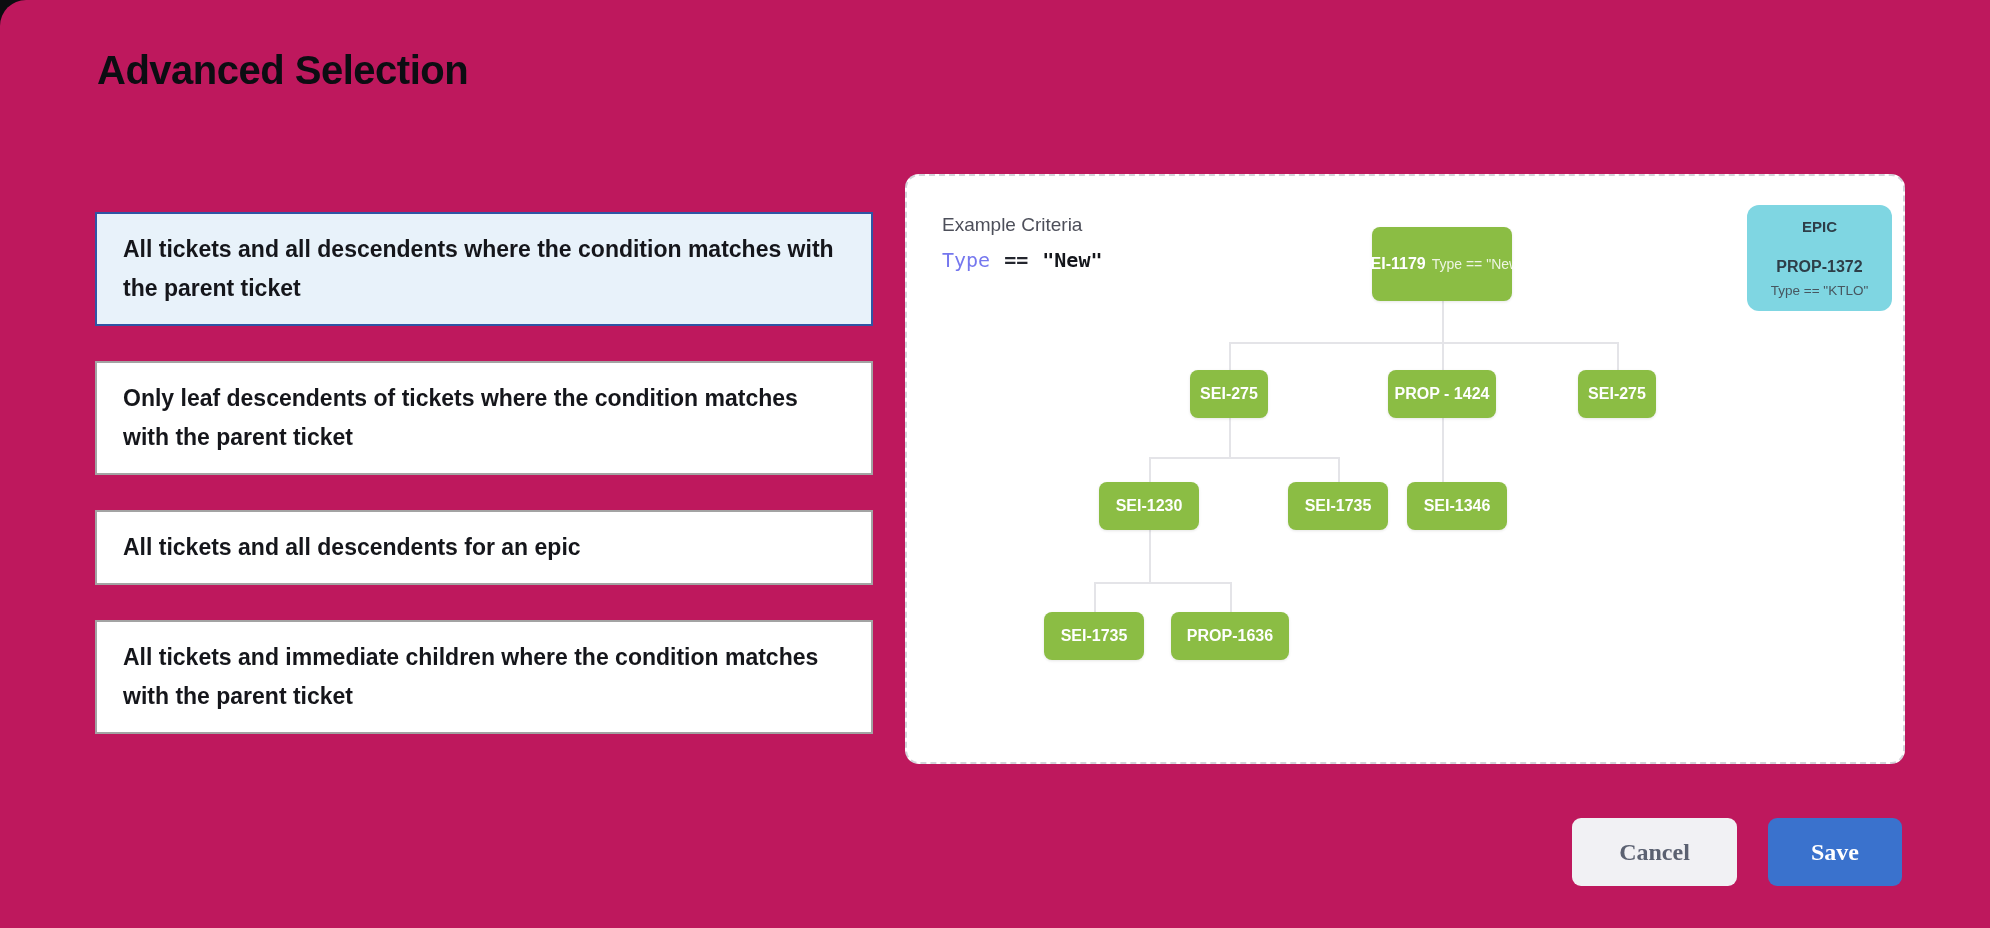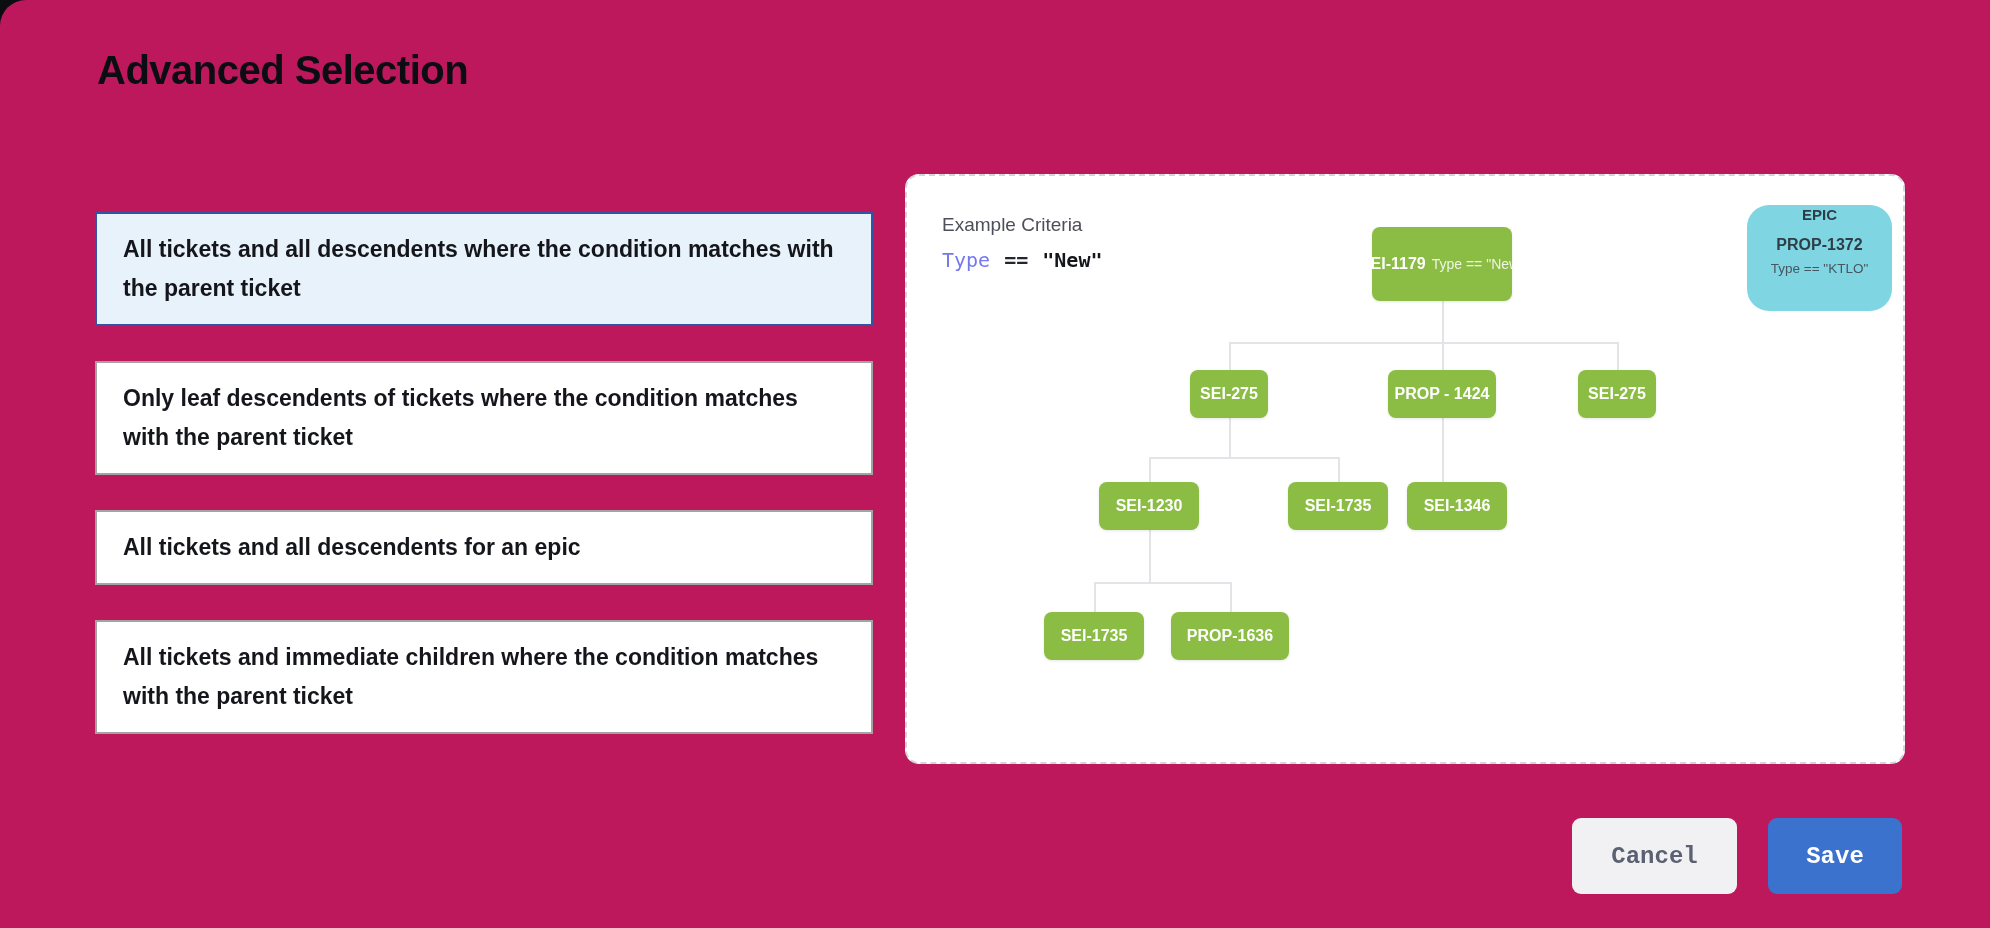--- a/index.html
+++ b/index.html
@@ -80,26 +80,26 @@
   .crit-op    { color: #23262e; font-weight: 700; margin-right: 14px; }
   .crit-val   { color: #14161b; font-weight: 700; }
 
   .epic-card {
     position: absolute;
     left: 840px;
     top: 29px;
     width: 145px;
     height: 106px;
     background: #7fd6e2;
-    border-radius: 22px;
+    border-radius: 12px;
     text-align: center;
-    padding-top: 1px;
+    padding-top: 13px;
   }
   .epic-type { font-size: 15px; font-weight: 700; color: #2e3e48; }
-  .epic-id   { font-size: 16px; font-weight: 700; color: #2e3e48; margin-top: 13px; }
+  .epic-id   { font-size: 16px; font-weight: 700; color: #2e3e48; margin-top: 23px; }
   .epic-cond { font-size: 13.5px; font-weight: 500; color: #47565f; margin-top: 7px; }
 
   
   .tree-node {
     position: absolute;
     height: 48px;
     background: #8bbd44;
     border-radius: 8px;
     color: #ffffff;
     font-size: 16px;
@@ -145,24 +145,24 @@
     font-size: 15px;
     font-weight: 700;
     color: #26272e;
     margin-right: 80px;
   }
 
   
   .btn {
     position: absolute;
     top: 818px;
-    height: 76px;
+    height: 68px;
     border: none;
     border-radius: 9px;
-    font-family: Liberation Mono, monospace;
+    font-family: Liberation Serif, serif;
     font-size: 24px;
     font-weight: 700;
     cursor: pointer;
   }
   .btn-cancel {
     left: 1572px;
     width: 165px;
     background: #f1f1f4;
     color: #5b6171;
   }

